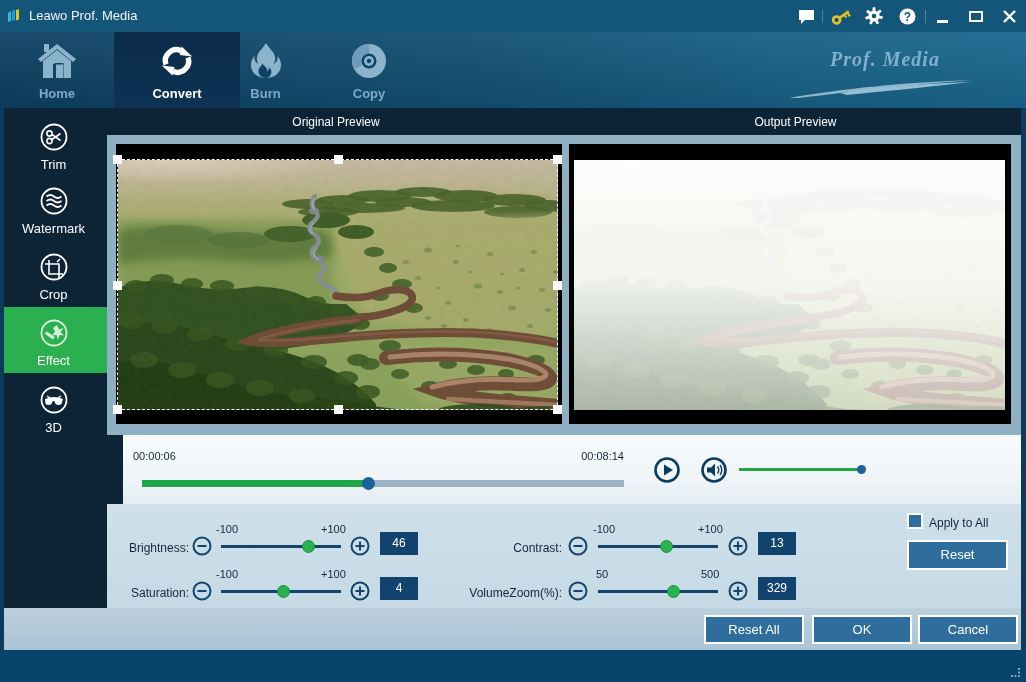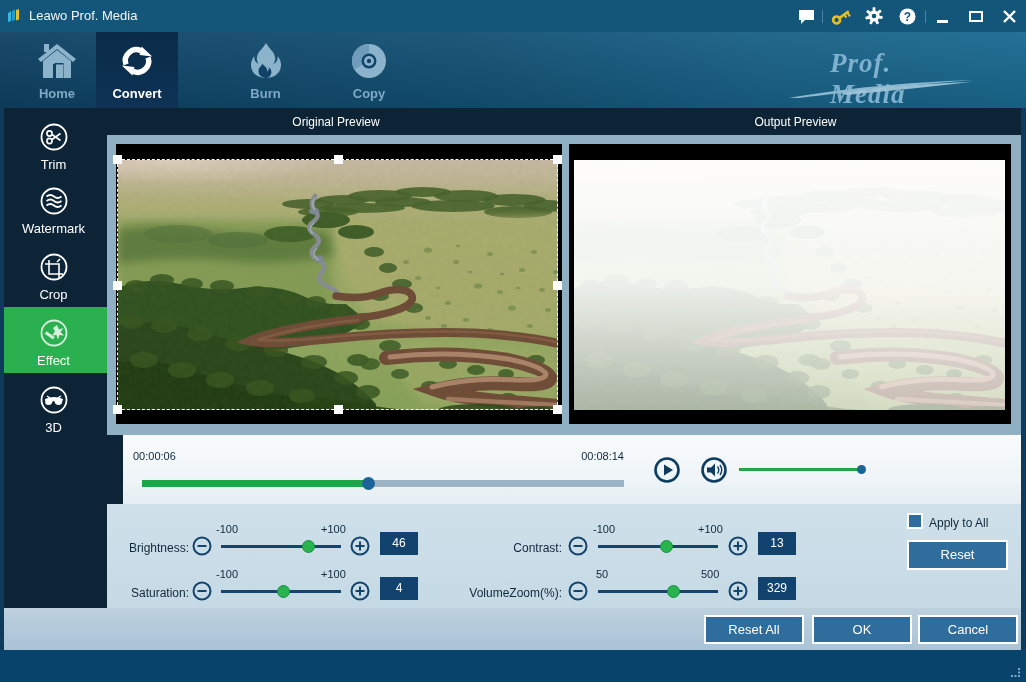--- a/index.html
+++ b/index.html
@@ -151,21 +151,21 @@
       <g fill="#8cb3cc">
         <rect x="7" y="2" width="5" height="8"></rect>
         <polygon points="20,2 39,17 36,20 20,7 4,20 1,17"></polygon>
         <path d="M6 19 L20 8 L34 19 V36 H24 V22 H16 V36 H6 Z"></path>
         <rect x="17.5" y="21" width="9" height="15" fill="#0f4367"></rect>
         <rect x="19" y="22.5" width="7" height="13.5" fill="#8cb3cc"></rect>
       </g>
         </svg></div>
     <div class="nlabel">Home</div>
   </div>
-  <div class="abs navtab" id="tab-convert" style="left:96px;width:82px;">
+  <div class="abs navtab" id="tab-convert" style="left:114px;width:126px;">
     <div class="nicon"><svg width="38" height="38" viewBox="0 0 38 38">
       <g transform="translate(19,19)">
         <g>
           <path d="M -11 3.5 A 11 11 0 0 1 4 -10.2" fill="none" stroke="#ffffff" stroke-width="5.4"></path>
           <polygon points="15.2,-4.6 4.6,-14.6 2.6,-6.0" fill="#ffffff"></polygon>
         </g>
         <g transform="rotate(180)">
           <path d="M -11 3.5 A 11 11 0 0 1 4 -10.2" fill="none" stroke="#ffffff" stroke-width="5.4"></path>
           <polygon points="15.2,-4.6 4.6,-14.6 2.6,-6.0" fill="#ffffff"></polygon>
         </g>
@@ -184,21 +184,21 @@
     <div class="nicon"><svg width="38" height="38" viewBox="0 0 38 38">
       <circle cx="19" cy="19" r="17" fill="#8cb3cc"></circle>
       <path d="M19 2 A 17 17 0 0 0 4.3 27.5 L 12.5 22.7 A 7.5 7.5 0 0 1 19 11.5 Z" fill="#6f9cba"></path>
       <circle cx="19" cy="19" r="7.5" fill="#0f4367"></circle>
       <circle cx="19" cy="19" r="5" fill="#8cb3cc"></circle>
       <circle cx="19" cy="19" r="2.2" fill="#0f4367"></circle>
     </svg></div>
     <div class="nlabel">Copy</div>
   </div>
 
-  <div class="abs" style="left:830px;top:16px;width:140px;color:#7fb0cd;font-size:27px;font-style:italic;font-family:'Liberation Serif',serif;font-weight:bold;letter-spacing:1px;">Prof. Media</div>
+  <div class="abs" style="left:830px;top:16px;width:140px;color:#7fb0cd;font-size:20px;font-style:italic;font-family:'Liberation Serif',serif;font-weight:bold;letter-spacing:1px;">Prof. Media</div>
   <svg class="abs" style="left:785px;top:40px;" width="195" height="28" viewBox="0 0 195 28">
     <path d="M4 26 C 55 17 120 10 189 8 C 120 13 65 20 14 26 Z" fill="#8cb8d2"></path>
     <path d="M55 21 C 105 14 150 11 186 10 C 145 15 100 19 62 23 Z" fill="#a5c8dc" opacity="0.9"></path>
   </svg>
 </div>
 
 <div id="sidebar" class="abs">
   <div class="sideitem abs" style="top:3px;">
     <svg width="48" height="40" viewBox="0 0 48 40">
       <circle cx="24" cy="20" r="12.5" fill="none" stroke="#fff" stroke-width="1.8"></circle>

